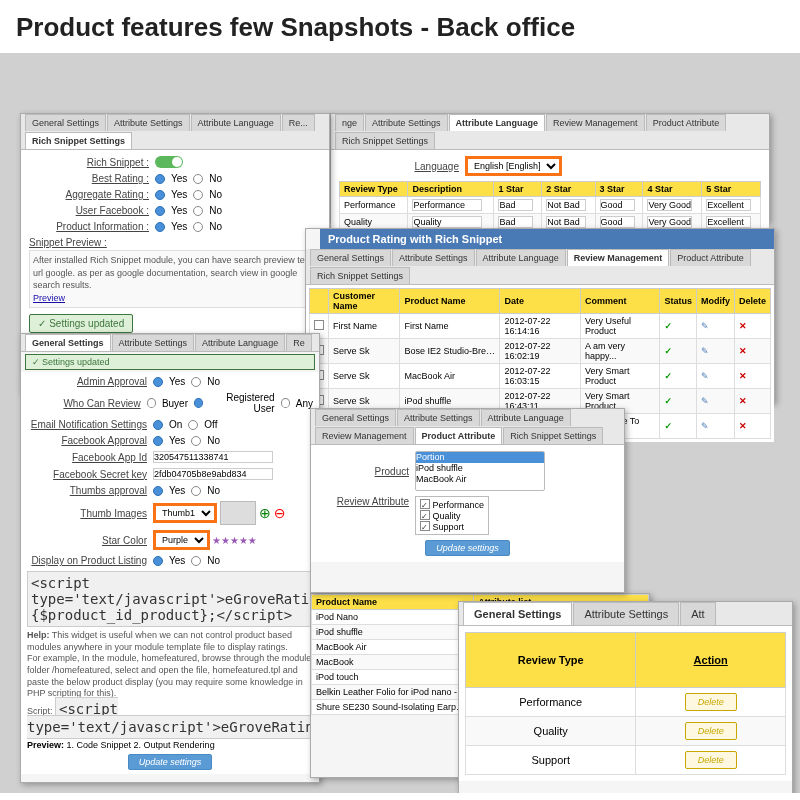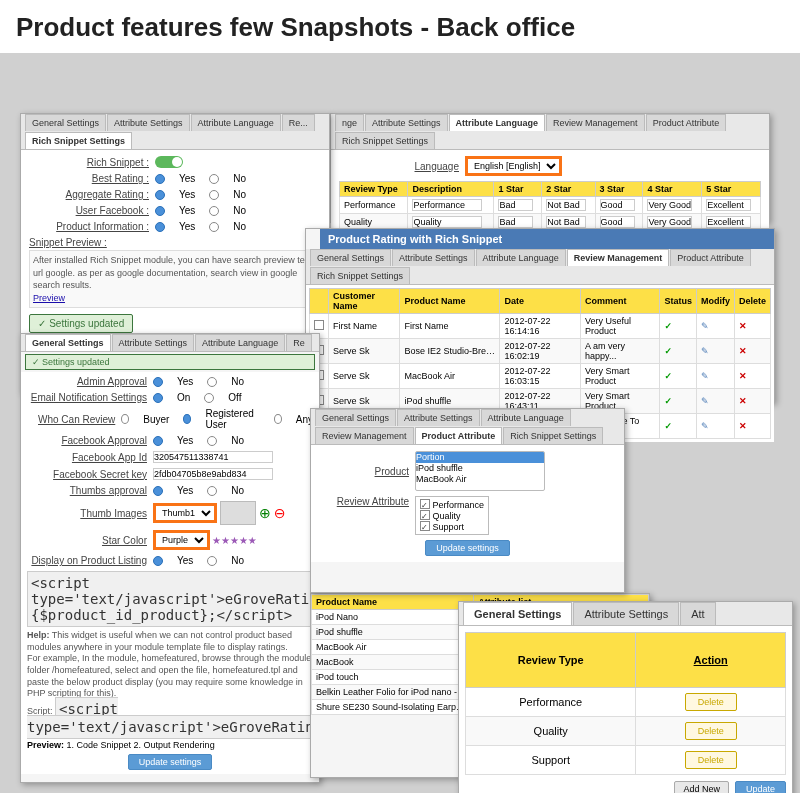--- a/index.html
+++ b/index.html
@@ -82,22 +82,23 @@
       width: 120px;
       text-align: right;
       color: #444;
       font-size: 10px;
       text-decoration: underline;
     }
 
     
     .radio-group {
       display: flex;
-      gap: 14px;
+      gap: 6px;
       align-items: center;
+      text-align: right;
     }
     .radio-dot {
       width: 10px;
       height: 10px;
       border-radius: 50%;
       border: 1px solid #888;
       background: #fff;
       display: inline-block;
     }
     .radio-dot.selected {
@@ -128,20 +129,21 @@
     }
 
     
     .btn {
       padding: 2px 8px;
       border: 1px solid #aaa;
       border-radius: 2px;
       cursor: pointer;
       font-size: 9px;
       background: #e8e8e8;
+      font-style: italic;
     }
     .btn-update {
       background: #5b9bd5;
       color: #fff;
       border: 1px solid #4a8ac4;
       padding: 2px 10px;
       cursor: pointer;
       font-size: 9px;
     }
 
@@ -569,37 +571,37 @@
       <div class="form-row">
         <span class="form-label">Admin Approval</span>
         <div class="radio-group">
           <span class="radio-dot selected"></span>
             <span> Yes</span>
           <span class="radio-dot"></span>
             <span> No</span>
         </div>
       </div>
       <div class="form-row">
+        <span class="form-label">Who Can Review</span>
+        <div class="radio-group">
+          <span class="radio-dot"></span>
+            <span> Buyer</span>
+          <span class="radio-dot selected"></span>
+            <span> Registered User</span>
+          <span class="radio-dot"></span>
+            <span> Any</span>
+        </div>
+      </div>
+      <div class="form-row">
         <span class="form-label">Email Notification Settings</span>
         <div class="radio-group">
           <span class="radio-dot selected"></span>
             <span> On</span>
           <span class="radio-dot"></span>
             <span> Off</span>
-        </div>
-      </div>
-      <div class="form-row">
-        <span class="form-label">Who Can Review</span>
-        <div class="radio-group">
-          <span class="radio-dot"></span>
-            <span> Buyer</span>
-          <span class="radio-dot selected"></span>
-            <span> Registered User</span>
-          <span class="radio-dot"></span>
-            <span> Any</span>
         </div>
       </div>
       <div class="form-row">
         <span class="form-label">Facebook Approval</span>
         <div class="radio-group">
           <span class="radio-dot selected"></span>
             <span> Yes</span>
           <span class="radio-dot"></span>
             <span> No</span>
         </div>
@@ -691,20 +693,16 @@
             </td>
           </tr>
           <tr>
             <td style="padding:8px 12px;text-align:center;">Support</td>
             <td style="text-align:center;">
               <button class="btn" style="color:#c8a800;border-color:#c8a800;background:#fff8e0;padding:3px 12px;">Delete</button>
             </td>
           </tr>
         </tbody>
       </table>
-      <div style="text-align:right;margin-top:6px;display:flex;gap:6px;justify-content:flex-end;">
-        <button class="btn">Add New</button>
-        <button class="btn btn-update">Update</button>
-      </div>
     </div>
   </div>
 
 </div>
 
 </body></html>

